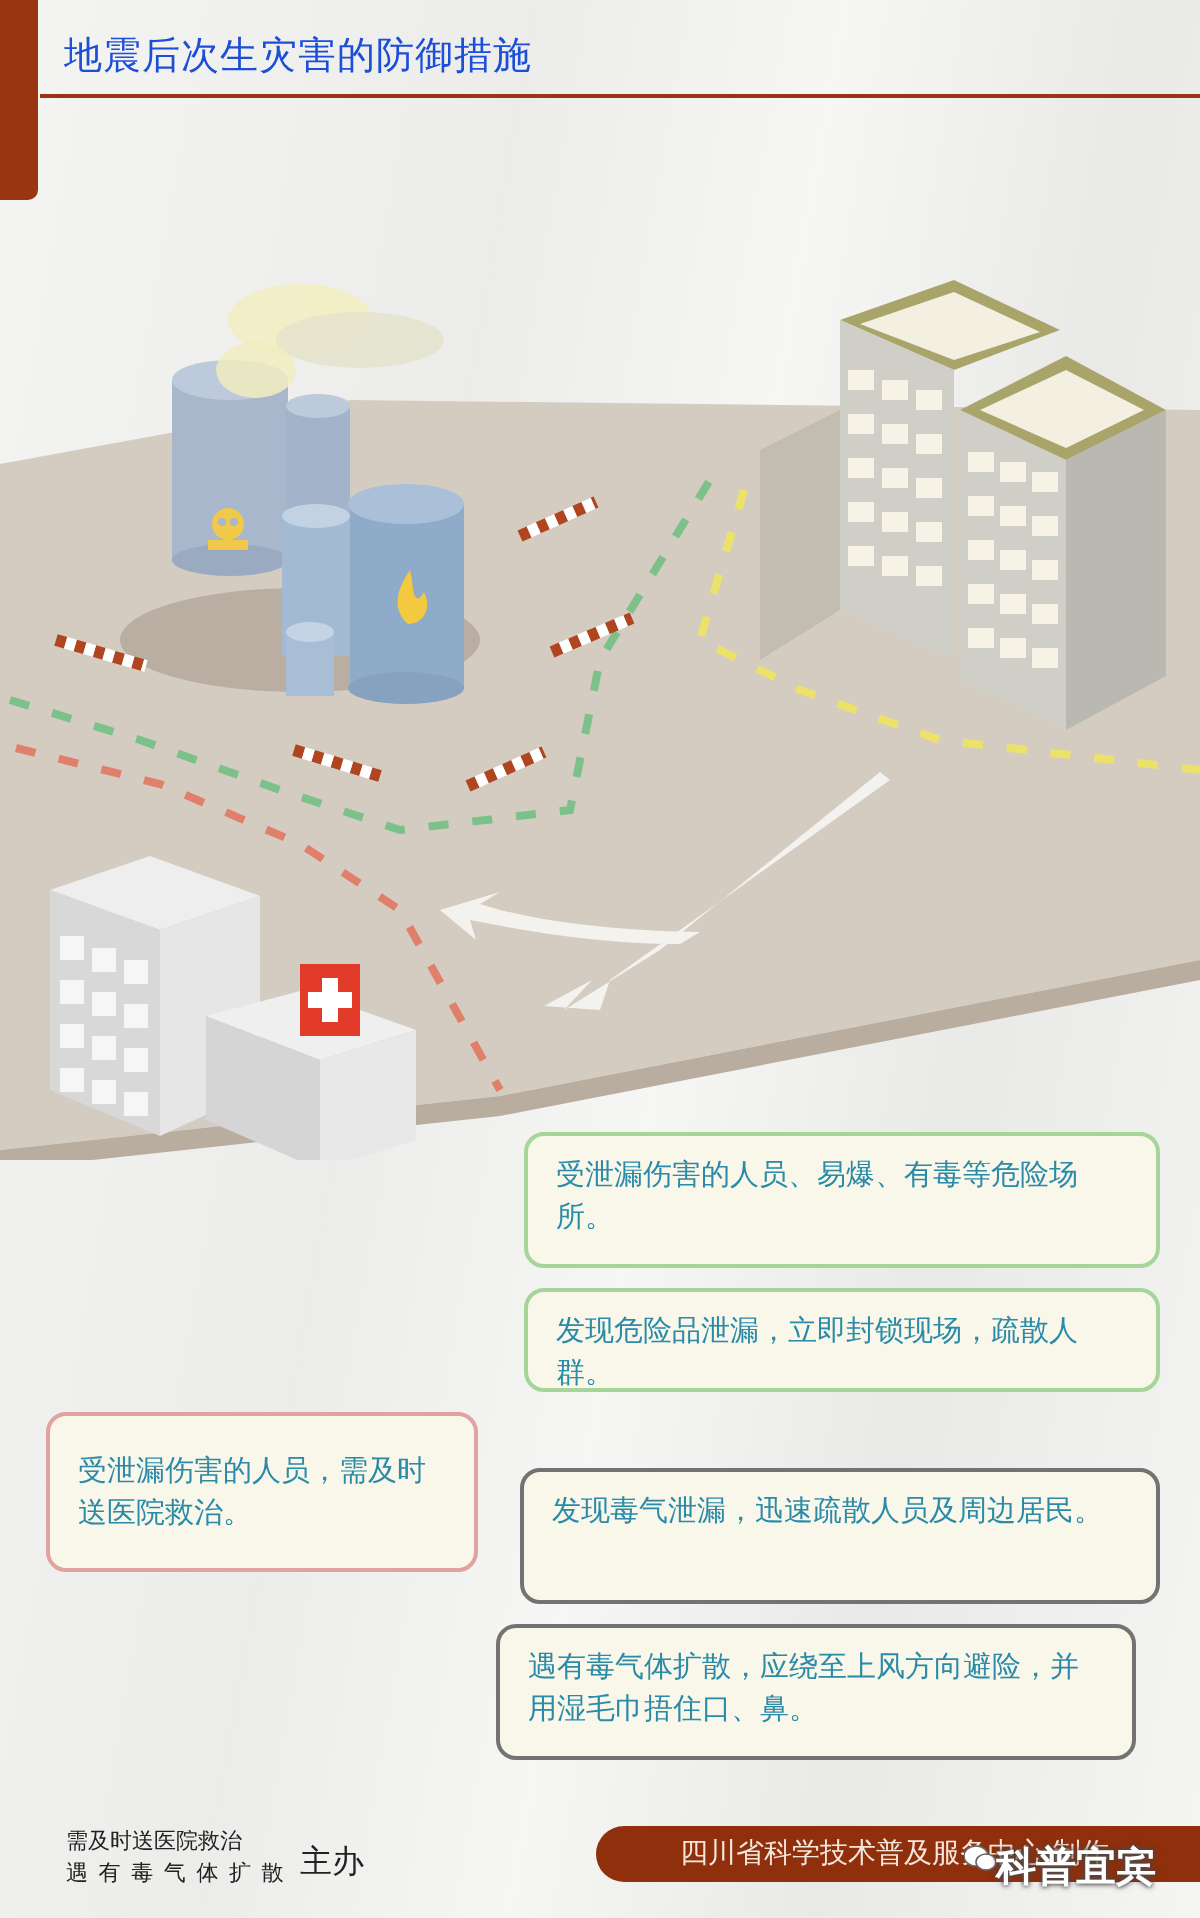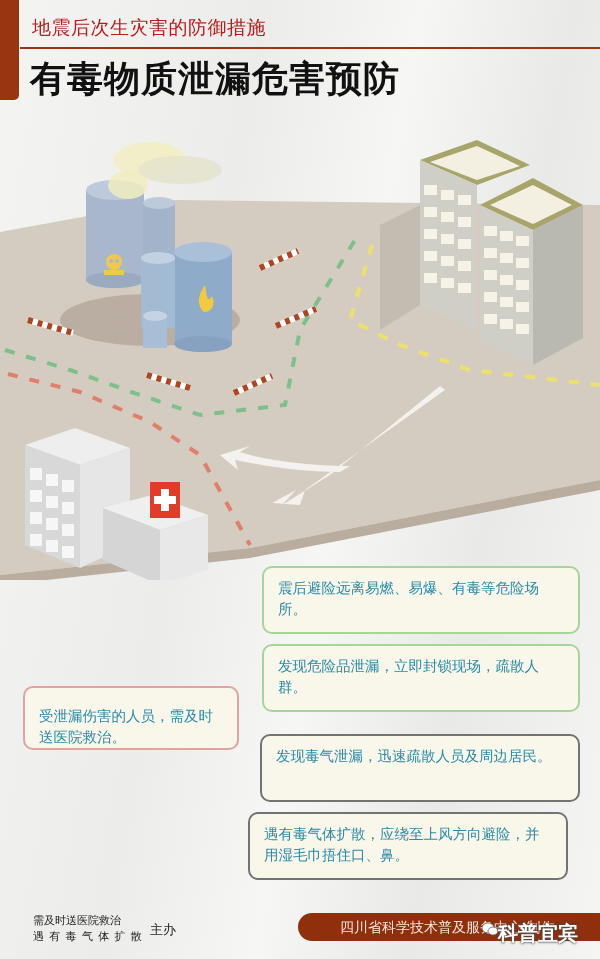--- a/index.html
+++ b/index.html
@@ -1,47 +1,46 @@
 <!DOCTYPE html>
 <html><head>
 <meta charset="utf-8">
 <style>
   html,body{margin:0;padding:0;}
   body{width:600px;height:959px;overflow:hidden;position:relative;
     background:linear-gradient(100deg,#f4f4f3 0%,#ececea 35%,#f6f6f5 55%,#e9e9e8 75%,#f5f5f4 100%);
     font-family:"DejaVu Sans","Liberation Sans",sans-serif;}
   .header{position:absolute;left:0;top:0;width:600px;height:105px;}
   .header .bar{position:absolute;left:0;top:0;width:19px;height:100px;background:#9a3512;border-radius:0 0 5px 0;}
-  .header .sub{position:absolute;left:32px;top:15px;font-size:19px;color:#b91c1c;letter-spacing:0.5px;}
+  .header .sub{position:absolute;left:32px;top:15px;font-size:19px;color:#1d4ed8;letter-spacing:0.5px;}
   .header .rule{position:absolute;left:20px;top:47px;width:580px;height:2px;background:#9a3512;}
   .header .title{position:absolute;left:30px;top:55px;font-size:36px;font-weight:bold;color:#111;letter-spacing:1px;
     font-family:"DejaVu Sans",sans-serif;}
   svg.scene{position:absolute;left:0;top:100px;}
   .tip{position:absolute;border-radius:10px;background:#f8f7e9;box-sizing:border-box;padding:10px 14px;
     font-size:14.5px;line-height:21px;color:#2a8aa8;}
   .tip.green{border:2px solid #a6d59a;}
   .tip.yellow{border:2px solid #737373;}
   .tip.red{border:2px solid #e0a3a0;}
   .footer-left{position:absolute;left:33px;top:913px;font-size:11px;color:#222;line-height:16px;}
   .footer-left .r2{letter-spacing:5.3px;}
-  .footer-host{position:absolute;left:150px;top:921px;font-size:13px;color:#222;}
+  .footer-host{position:absolute;left:150px;top:921px;font-size:16px;color:#222;}
   .footer-bar{position:absolute;left:298px;top:913px;width:302px;height:28px;background:#8f2f0c;border-radius:14px 0 0 14px;
     color:#f5e6dc;font-size:14px;line-height:28px;padding-left:42px;box-sizing:border-box;white-space:nowrap;overflow:hidden;}
   .watermark{position:absolute;left:498px;top:920px;font-size:20px;color:#fff;font-weight:bold;
     text-shadow:0 0 3px #555,0 0 2px #333;}
   .wm-icon{position:absolute;left:482px;top:922px;width:16px;height:14px;}
 </style>
 </head>
 <body>
 
 <div class="header">
   <div class="bar"></div>
   <div class="sub">地震后次生灾害的防御措施</div>
   <div class="rule"></div>
-  <div class="title">有毒物质泄漏危害预防</div>
 </div>
 
 <svg class="scene" width="600" height="480" viewBox="0 100 600 480" xmlns="http://www.w3.org/2000/svg">
 
   <polygon points="0,232 175,200 600,205 600,480 250,548 0,575" fill="#d4ccc1"></polygon>
   <polygon points="0,575 250,548 600,480 600,490 250,558 0,585" fill="#b9ad9f"></polygon>
 
   <g stroke-dasharray="10,12" stroke-width="4" fill="none">
     <path d="M8,374 L80,392 L150,422 L200,455 L250,545" stroke="#e0806a"></path>
     <path d="M5,350 L70,370 L140,395 L200,415 L285,405 L300,330 L355,240" stroke="#7cc08a"></path>
@@ -163,23 +162,23 @@
         <rect x="62" y="546" width="12" height="12"></rect>
     </g>
     <g>
       <rect x="150" y="482" width="30" height="36" fill="#e23b2a"></rect>
       <rect x="161" y="489" width="8" height="22" fill="#fff"></rect>
       <rect x="154" y="496" width="22" height="8" fill="#fff"></rect>
     </g>
   </g>
 </svg>
 
-<div class="tip green" style="left:262px;top:566px;width:318px;height:68px;">震后避险远离易燃、易爆、有毒等危险场所。</div>
-<div class="tip green" style="left:262px;top:644px;width:318px;height:68px;">发现危险品泄漏，立即封锁现场，疏散人群。</div>
-<div class="tip red" style="left:23px;top:686px;width:216px;height:64px;padding-top:18px;">受泄漏伤害的人员，需及时送医院救治。</div>
+<div class="tip green" style="left:262px;top:566px;width:318px;height:68px;">受泄漏伤害的人员、易爆、有毒等危险场所。</div>
+<div class="tip green" style="left:262px;top:644px;width:318px;height:52px;">发现危险品泄漏，立即封锁现场，疏散人群。</div>
+<div class="tip red" style="left:23px;top:706px;width:216px;height:80px;padding-top:18px;">受泄漏伤害的人员，需及时送医院救治。</div>
 <div class="tip yellow" style="left:260px;top:734px;width:320px;height:68px;">发现毒气泄漏，迅速疏散人员及周边居民。</div>
 <div class="tip yellow" style="left:248px;top:812px;width:320px;height:68px;">遇有毒气体扩散，应绕至上风方向避险，并用湿毛巾捂住口、鼻。</div>
 
 <div class="footer-left">
   <div>需及时送医院救治</div>
   <div class="r2">遇有毒气体扩散</div>
 </div>
 <div class="footer-host">主办</div>
 <div class="footer-bar">四川省科学技术普及服务中心 制作</div>
 <svg class="wm-icon" viewBox="0 0 16 14">

